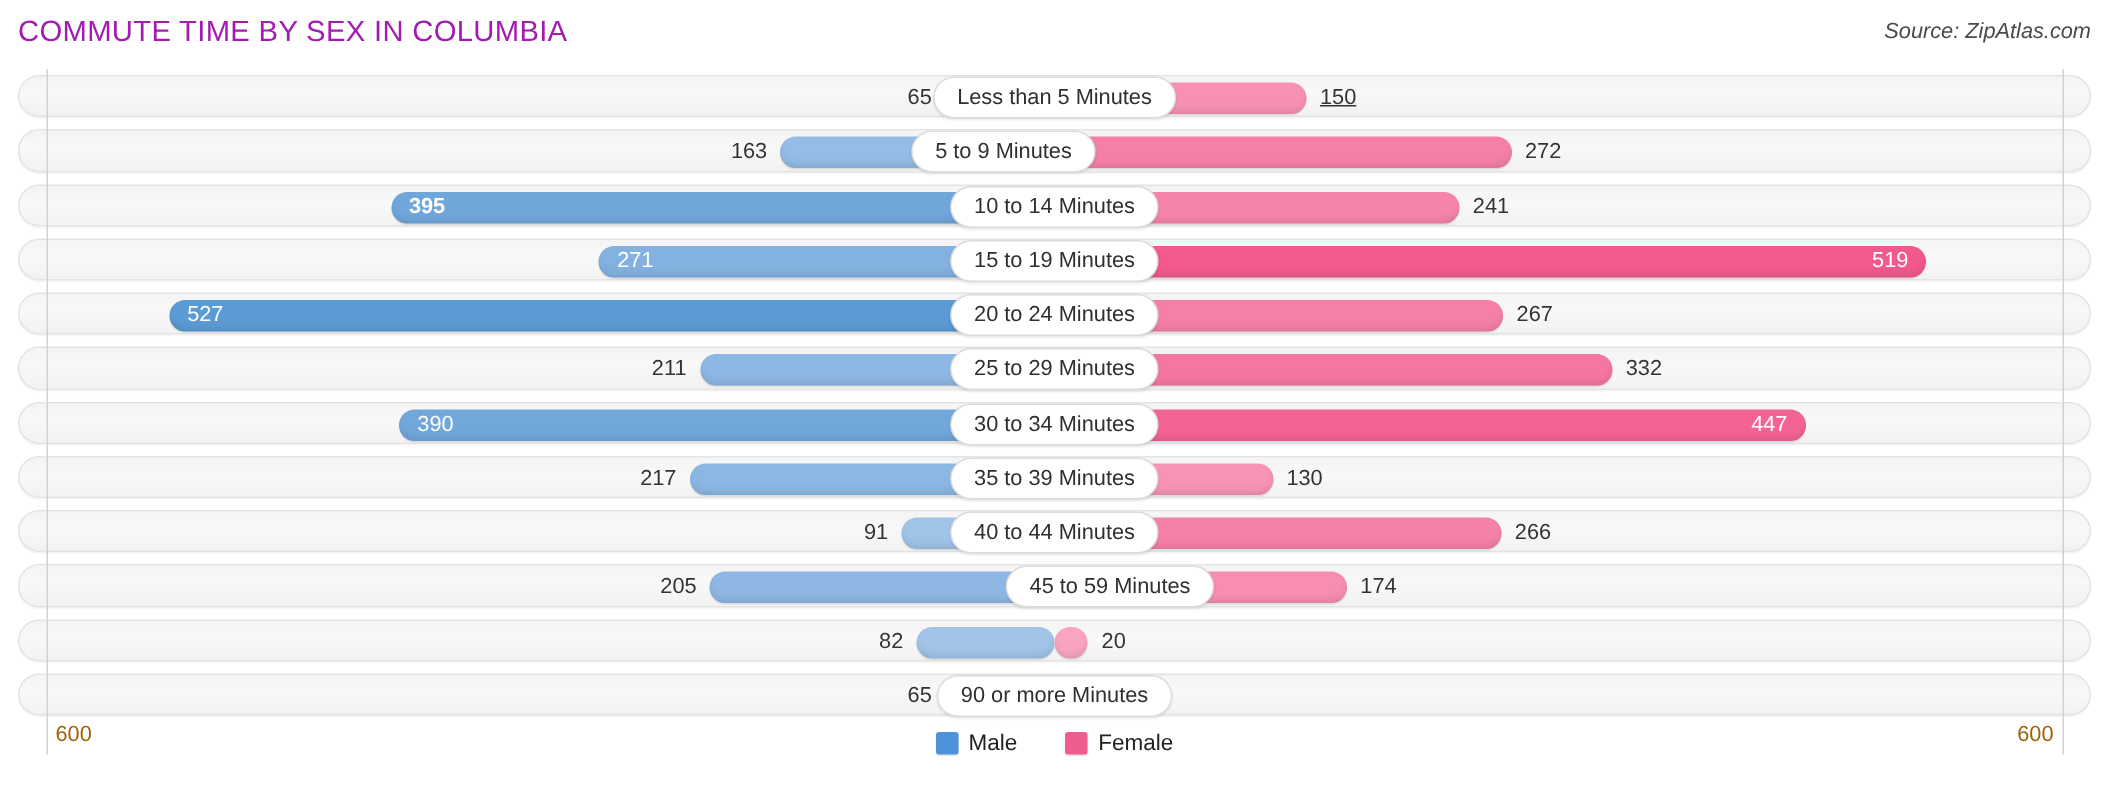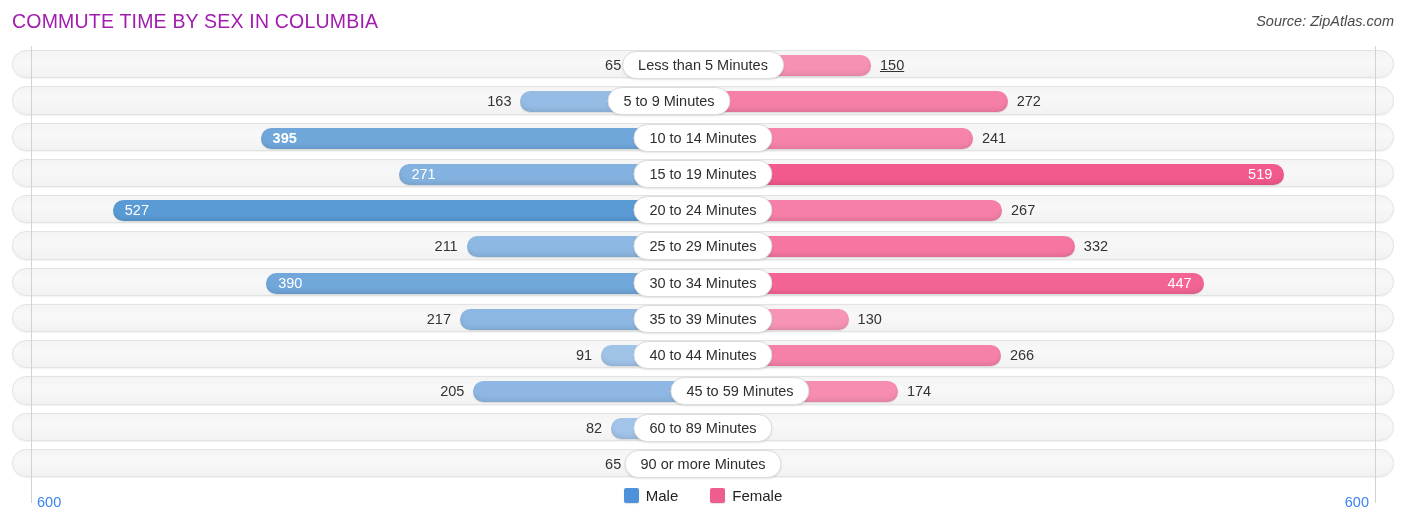--- a/index.html
+++ b/index.html
@@ -121,23 +121,23 @@
 
   
   .footer {
     position: absolute;
     left: 0; right: 0;
     top: 481px;
     height: 42px;
   }
   .axis-label {
     position: absolute;
-    top: 13px;
-    font-size: 14.5px;
-    color: #3b82f6;
+    top: 1px;
+    font-size: 14.5px;
+    color: #a16207;
   }
   .axis-label.left  { left: 37px; }
   .axis-label.right { right: 37px; }
   .axis-tick {
     position: absolute;
     top: 0; height: 22px; width: 1px;
     background: #d2d2d2;
   }
   .axis-tick.l { left: 31px; }
   .axis-tick.r { left: 1375px; }
@@ -254,21 +254,20 @@
       <div class="bar female" style="width: 194.88px; background: rgb(247, 142, 178);"></div>
       <div class="val" style="left: 906.88px;">174</div>
       <div class="cat-pill" style="left: 740px;">45 to 59 Minutes</div>
     </div>
     <div class="row">
       <div class="track"></div>
       <div class="bar male" style="width: 91.84px; background: rgb(161, 196, 232);"></div>
       <div class="val" style="right: 803.84px;">82</div>
       <div class="bar female" style="width: 22.4px; background: rgb(249, 165, 194);"></div>
       <div class="val" style="left: 734.4px;">20</div>
-      <div class="cat-pill" style="left: 703px;">60 to 89 Minutes</div>
     </div>
     <div class="row">
       <div class="track"></div>
       <div class="bar male" style="width: 72.8px; background: rgb(164, 197, 233);"></div>
       <div class="val" style="right: 784.8px;">65</div>
       <div class="bar female" style="width: 40.32px; background: rgb(249, 163, 192);"></div>
       <div class="val" style="left: 752.32px;">36</div>
       <div class="cat-pill" style="left: 703px;">90 or more Minutes</div>
     </div>
   </div>

